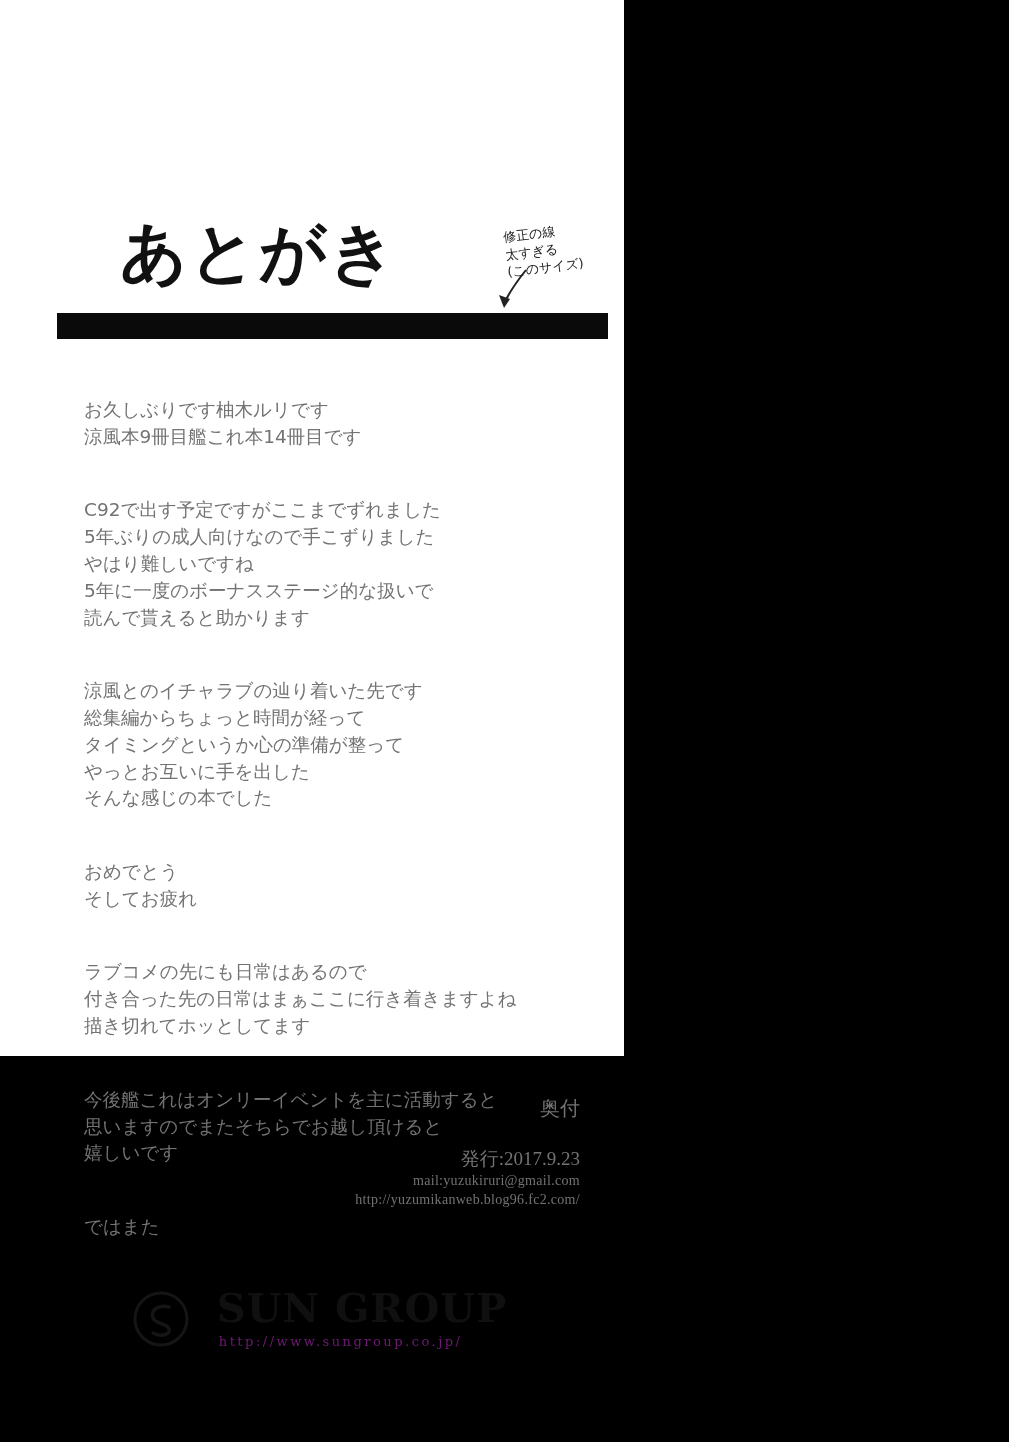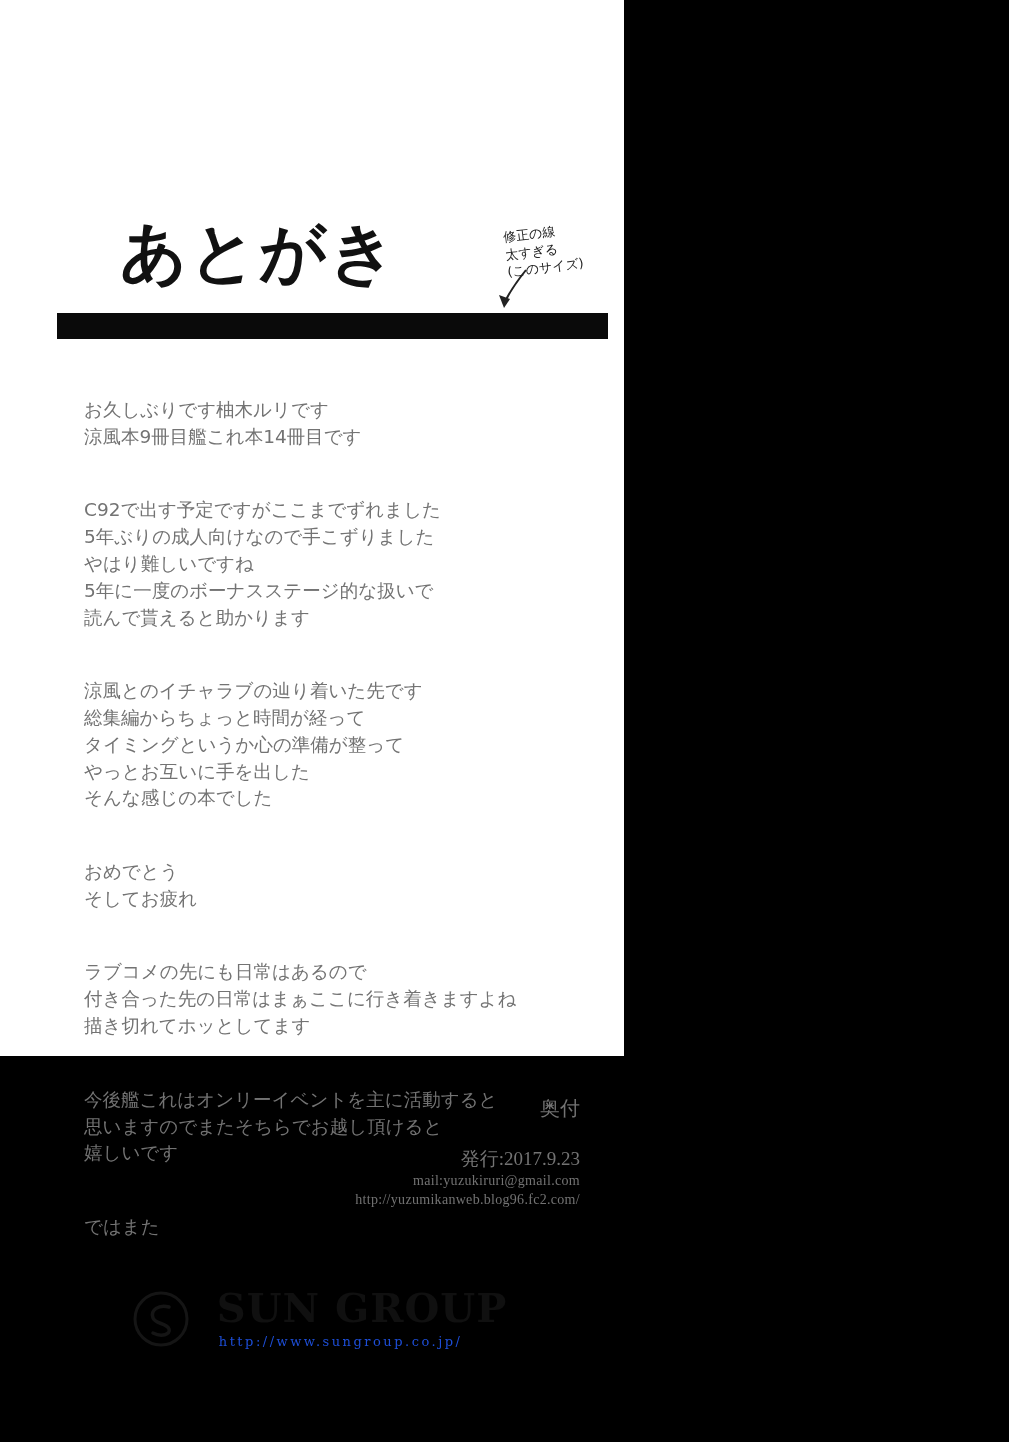--- a/index.html
+++ b/index.html
@@ -127,21 +127,21 @@
     font-size: 40px;
     font-weight: bold;
     letter-spacing: 1px;
     color: #101010;
     line-height: 1;
   }
   .logo-url {
     font-family: "DejaVu Serif", serif;
     font-size: 13px;
     letter-spacing: 2.5px;
-    color: #1d4ed8;
+    color: #701a75;
     margin-top: 6px;
     margin-left: 2px;
   }
 </style>
 </head>
 <body>
 
 <div class="page">
   <div class="paper">
 

